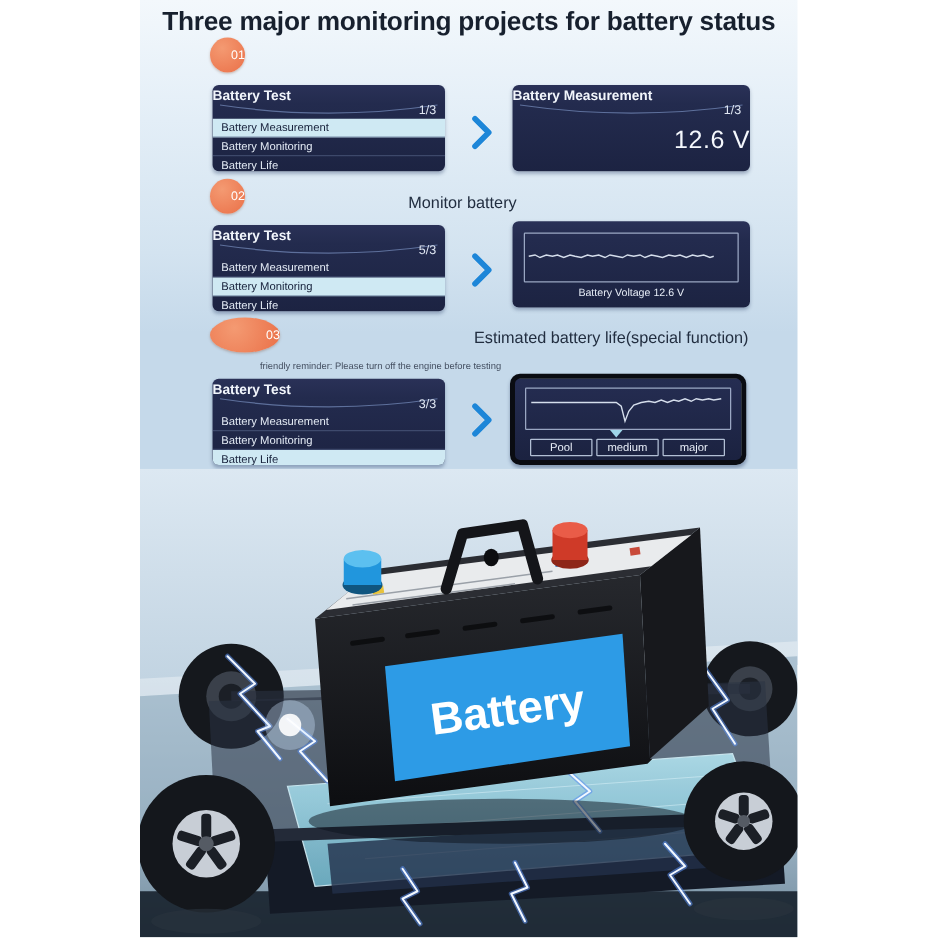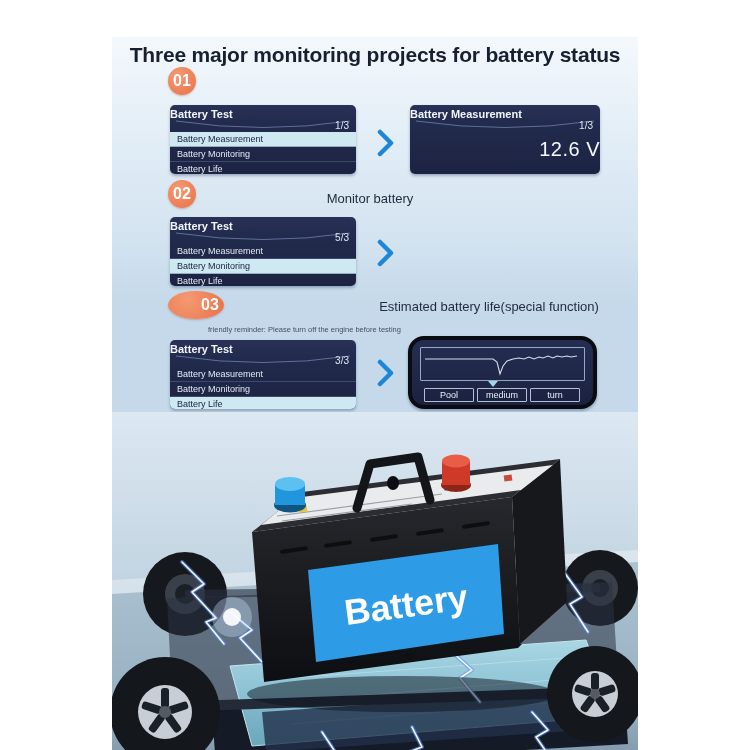--- a/index.html
+++ b/index.html
@@ -1,28 +1,28 @@
 <!DOCTYPE html>
 <html><head>
 <meta charset="utf-8">
 <style>
   html,body{margin:0;padding:0;background:#ffffff;}
   #page{position:relative;width:750px;height:750px;background:#ffffff;overflow:hidden;
         font-family:"Liberation Sans",sans-serif;}
   #column{position:absolute;left:112px;top:0;width:526px;height:532px;
-          background:linear-gradient(180deg,#f3f8fc 0%,#e3eef7 18%,#d3e3f0 38%,#c5d9ea 50%);margin-top:37px;}
+          background:linear-gradient(180deg,#f3f8fc 0%,#e3eef7 18%,#d3e3f0 38%,#c5d9ea 50%);}
   .abs{position:absolute;}
 
   
   #main-title{left:0;top:6px;width:526px;text-align:center;font-size:21px;font-weight:bold;
               color:#17202e;letter-spacing:-0.2px;}
   .step-badge{width:28px;height:28px;border-radius:50%;
               background:radial-gradient(circle at 35% 30%,#f49a72,#ea7048);
-              color:#ffffff;font-size:16px;font-weight:bold;display:flex;
-              align-items:center;justify-content:center;box-shadow:0 1px 2px rgba(120,60,30,.3);}
+              color:#ffffff;font-size:10px;font-weight:normal;display:flex;
+              align-items:center;justify-content:flex-end;box-shadow:0 1px 2px rgba(120,60,30,.3);}
   .step-caption{font-size:13px;color:#222e40;text-align:center;}
   #reminder{left:96px;top:288px;width:340px;font-size:7.5px;color:#455062;}
 
   
   .screen{border-radius:5px;background:linear-gradient(180deg,#2a3157 0%,#232b4e 22%,#1c2342 100%);
           box-shadow:0 2px 3px rgba(40,60,100,.35);overflow:hidden;}
   .scr-head{position:relative;height:27px;}
   .scr-title{position:absolute;left:0;top:3px;width:100%;
              font-size:11px;font-weight:bold;color:#f2f6fc;}
   .scr-swoosh{position:absolute;left:0;top:15px;}
@@ -102,20 +102,28 @@
       <div class="menu-row">Battery Measurement</div>
       <div class="menu-row hl">Battery Monitoring</div>
       <div class="menu-row">Battery Life</div>
     </div>
   </div>
 
   <svg class="abs next-arrow" style="left:262px;top:202px;" viewBox="0 0 22 28">
     <polyline points="6,3 17,14 6,25" fill="none" stroke="#1d86d8" stroke-width="4.5" stroke-linecap="round" stroke-linejoin="round"></polyline>
   </svg>
 
+  <div class="abs screen" style="left:298px;top:177px;width:190px;height:69px;">
+    <div class="abs graph-box" style="left:9px;top:9px;width:170px;height:38px;">
+      <svg width="168" height="36">
+        <path d="M3,18 l5,-1 4,2 5,-2 5,1 4,-1 5,2 5,-2 4,1 5,1 5,-2 4,1 5,-1 5,2 4,-2 5,1 5,1 4,-2 5,1 5,-1 4,2 5,-2 5,1 4,1 5,-2 5,1 4,-1 5,2 5,-2 4,1 5,-1 5,2 3,-1" fill="none" stroke="#dfe8f4" stroke-width="1.1" opacity="0.95"></path>
+      </svg>
+    </div>
+    <div class="abs graph-caption" style="left:0;top:52px;">Battery Voltage 12.6 V</div>
+  </div>
 
   <div class="abs step-badge" style="left:56px;top:254px;padding-left:28px;">
     <span>03</span>
   </div>
   <div class="abs step-caption" style="left:246px;top:262px;width:262px;">Estimated battery life(special function)</div>
   <div class="abs" id="reminder">friendly reminder:  Please turn off the engine before testing</div>
 
   <div class="abs screen" style="left:58px;top:303px;width:186px;height:69px;">
     <div class="scr-head">
       <div class="scr-title">Battery Test</div>
@@ -128,31 +136,31 @@
       <div class="menu-row">Battery Measurement</div>
       <div class="menu-row">Battery Monitoring</div>
       <div class="menu-row hl">Battery Life</div>
     </div>
   </div>
 
   <svg class="abs next-arrow" style="left:262px;top:322px;" viewBox="0 0 22 28">
     <polyline points="6,3 17,14 6,25" fill="none" stroke="#1d86d8" stroke-width="4.5" stroke-linecap="round" stroke-linejoin="round"></polyline>
   </svg>
 
-  <div class="abs bezel" style="left:296px;top:299px;width:181px;height:65px;border-radius:16px;">
+  <div class="abs bezel" style="left:296px;top:299px;width:181px;height:65px;">
     <div class="abs graph-box" style="left:8px;top:7px;width:163px;height:32px;">
       <svg width="161" height="30">
         <path d="M4,11 L72,11 L76,14 79,26 82,18 86,13 92,11 98,10 103,11 108,9 113,11 118,9 122,10 127,8 132,10 136,8 141,9 146,8 150,9 156,8" fill="none" stroke="#dfe8f4" stroke-width="1.1" opacity="0.95"></path>
       </svg>
     </div>
     <div class="abs pointer-tri" style="left:76px;top:41px;"></div>
     <div class="abs scale-bar" style="left:12px;top:48px;width:156px;">
       <div class="scale-cell">Pool</div>
       <div class="scale-cell">medium</div>
-      <div class="scale-cell">turn</div>
+      <div class="scale-cell">major</div>
     </div>
   </div>
 
   <svg class="abs" style="left:0;top:375px;" width="526" height="375" viewBox="0 0 526 375">
     <defs>
       <linearGradient id="bgGrad" x1="0" y1="0" x2="0" y2="1">
         <stop offset="0" stop-color="#dce8f2"></stop>
             <stop offset="0.45" stop-color="#c2d4e2"></stop>
         <stop offset="0.8" stop-color="#9db4c5"></stop>
             <stop offset="1" stop-color="#5f7486"></stop>

